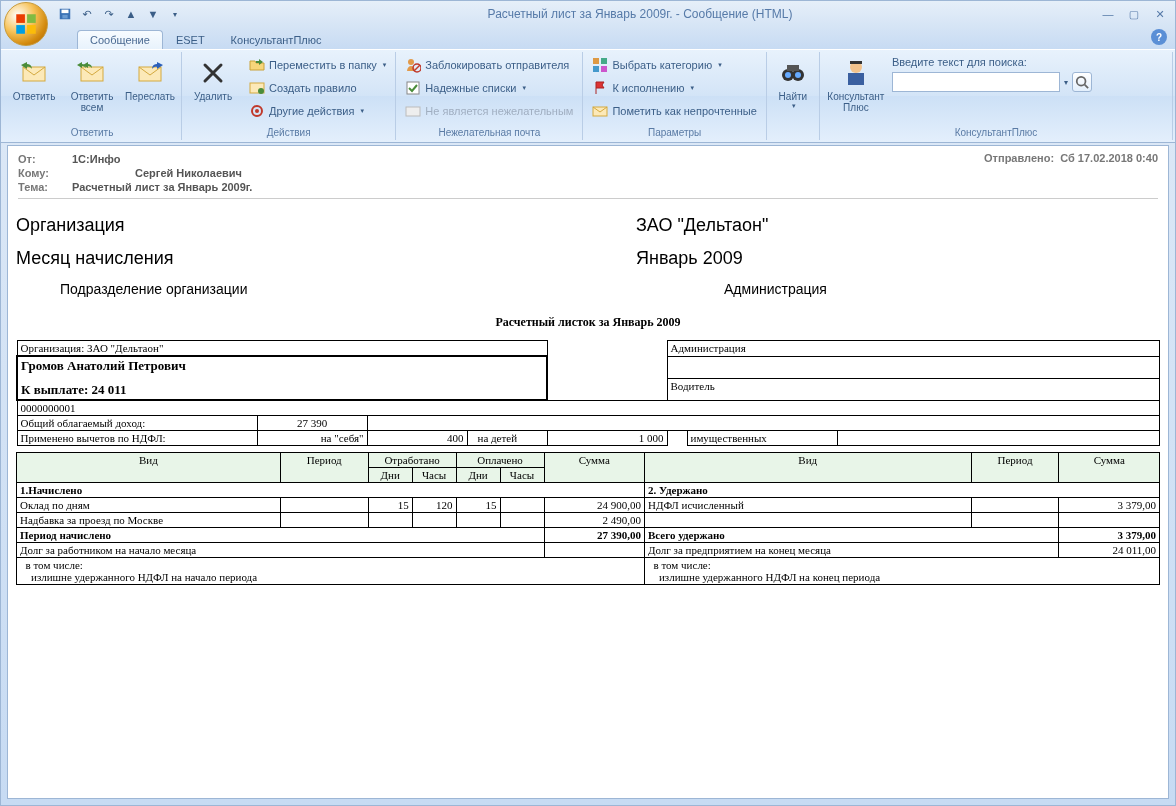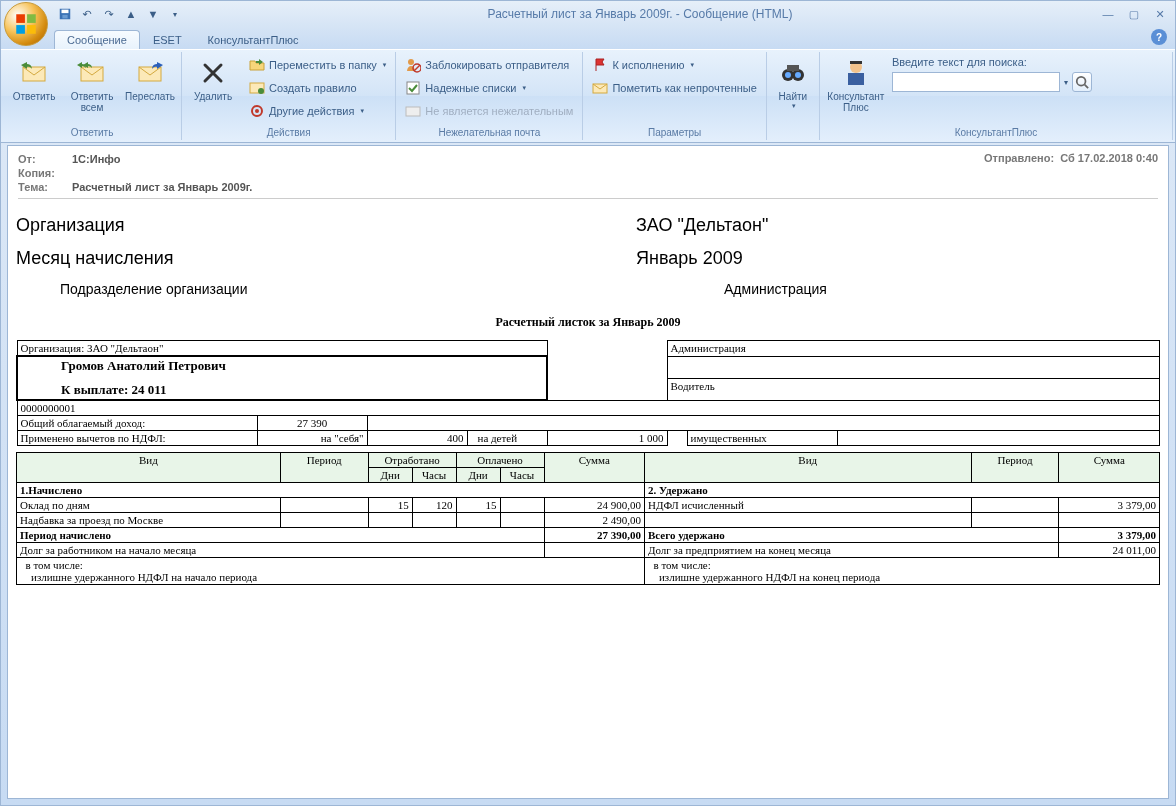--- a/index.html
+++ b/index.html
@@ -10,21 +10,21 @@
   .titlebar { height: 26px; display: flex; align-items: center; padding: 0 4px; background: linear-gradient(#e6eff9,#d5e4f5); }
   .orb { width: 44px; height: 44px; background: radial-gradient(circle at 30% 30%, #fff, #f7c35a 40%, #d38a0e 70%, #9e5a07); border-radius: 50%; position: absolute; top: 2px; left: 4px; border:1px solid #c99b3a; z-index:5; display:flex;align-items:center;justify-content:center;}
   .orb svg{width:26px;height:26px;}
   .qat { margin-left: 52px; display: flex; gap: 6px; align-items:center;}
   .qat span { width:16px; height:16px; display:inline-flex; align-items:center; justify-content:center; color:#3b5e87;}
   .title-text { flex:1; text-align:center; color:#567aa8; font-size:12px; }
   .win-controls { display:flex; gap:4px; }
   .win-controls span{ width:22px; height:16px; display:flex;align-items:center;justify-content:center; color:#567aa8; border:1px solid transparent; border-radius:3px;}
 
   
-  .tabs { height:22px; display:flex; align-items:flex-end; padding-left:53px; gap:0; background:linear-gradient(#d5e4f5,#c7dbf3); position:relative;}
+  .tabs { height:22px; display:flex; align-items:flex-end; padding-left:76px; gap:0; background:linear-gradient(#d5e4f5,#c7dbf3); position:relative;}
   .tab { padding:3px 12px 3px 12px; font-size:11px; color:#3b5e87; border:1px solid transparent; border-bottom:none; border-top-left-radius:4px; border-top-right-radius:4px; cursor:default;}
   .tab.active { background:linear-gradient(#f7fbff,#e8f2fc); border-color:#9db6d5; color:#4a6a92;}
   .help-btn { position:absolute; right:8px; top:2px; width:16px;height:16px; background:#5a8fd6; border-radius:50%; color:#fff; display:flex;align-items:center;justify-content:center; font-size:10px; font-weight:bold;}
 
   
   .ribbon { height:94px; background:linear-gradient(#e8f2fc,#d3e4f7 50%,#cce0f6 50%,#e3effc); border-top:1px solid #fff; border-bottom:1px solid #9db6d5; display:flex; padding:2px;}
   .group { border-right:1px solid #b9cde6; padding:2px 4px 0 4px; display:flex; flex-direction:column; position:relative;}
   .group-body{flex:1; display:flex; gap:4px;}
   .group-title{ text-align:center; font-size:10px; color:#5a7ba5; padding:2px 0;}
   .bigbtn { width:54px; display:flex; flex-direction:column; align-items:center; padding:2px; border:1px solid transparent; border-radius:3px;}
@@ -58,21 +58,21 @@
   .doc-head .row{display:flex;margin-bottom:12px;}
   .doc-head .c1{width:620px;font-size:18px;}
   .doc-head .c2{font-size:18px;}
   .doc-head .row.small .c1,.doc-head .row.small .c2{font-size:14px;margin-left:44px;}
 
   .slip-title{text-align:center;font-weight:bold;font-size:12px;font-family:"Times New Roman",serif;margin:18px 0 10px 0;}
 
   table.slip{border-collapse:collapse;width:100%;font-family:"Times New Roman",serif;font-size:11px;}
   table.slip td,table.slip th{border:1px solid #000;padding:1px 3px;vertical-align:top;}
   .noborder{border:none !important;}
-  .bold{font-weight:bold;margin-left:40px;}
+  .bold{font-weight:bold;}
   .green th{background:#e8f5e8;font-weight:normal;text-align:center;}
   .num{text-align:right;}
 </style>
 </head>
 <body>
 
 <div class="outer">
   <div class="titlebar">
     <div class="orb">
       <svg viewBox="0 0 24 24">
@@ -232,20 +232,32 @@
       </div>
       <div class="group-title">Нежелательная почта</div>
     </div>
 
     <div class="group">
       <div class="group-body">
         <div class="smallbtn-col">
           <div class="smallbtn">
             <span class="ico">
                 <svg width="16" height="16" viewBox="0 0 16 16">
+                  <rect x="1" y="1" width="6" height="6" fill="#d94"></rect>
+                  <rect x="9" y="1" width="6" height="6" fill="#4a8"></rect>
+                  <rect x="1" y="9" width="6" height="6" fill="#49c"></rect>
+                  <rect x="9" y="9" width="6" height="6" fill="#c5c"></rect>
+                </svg>
+              </span>
+            <span>Выбрать категорию</span>
+              <span class="dd-arrow">▾</span>
+          </div>
+          <div class="smallbtn">
+            <span class="ico">
+                <svg width="16" height="16" viewBox="0 0 16 16">
                   <path d="M4 2v12M4 2h8l-2 3 2 3H4" fill="#d33" stroke="#a22"></path>
                 </svg>
               </span>
             <span>К исполнению</span>
               <span class="dd-arrow">▾</span>
           </div>
           <div class="smallbtn">
             <span class="ico">
                 <svg width="16" height="16" viewBox="0 0 16 16">
                   <rect x="1" y="4" width="14" height="9" fill="#fce9b8" stroke="#d4a93f"></rect>
@@ -312,21 +324,23 @@
   <div class="msg-area">
     <div class="msg-headers">
       <div class="top-row">
         <div class="hdr-row">
             <span class="hdr-label">От:</span>
             <span>1С:Инфо</span>
           </div>
         <div class="hdr-sent"><span>Отправлено:</span>&nbsp;&nbsp;<span>Сб 17.02.2018 0:40</span></div>
       </div>
       <div class="hdr-row">
-          <span class="hdr-label">Копия:</span>
+          <span class="hdr-label">Кому:</span>
+          <span class="redact">&nbsp;</span>
+          <span>Сергей Николаевич</span>
         </div>
       <div class="hdr-row">
           <span class="hdr-label">Тема:</span>
           <span>Расчетный лист за Январь 2009г.</span>
         </div>
       <div class="hr"></div>
     </div>
 
     <div class="msg-body">
       <div class="doc-head">

